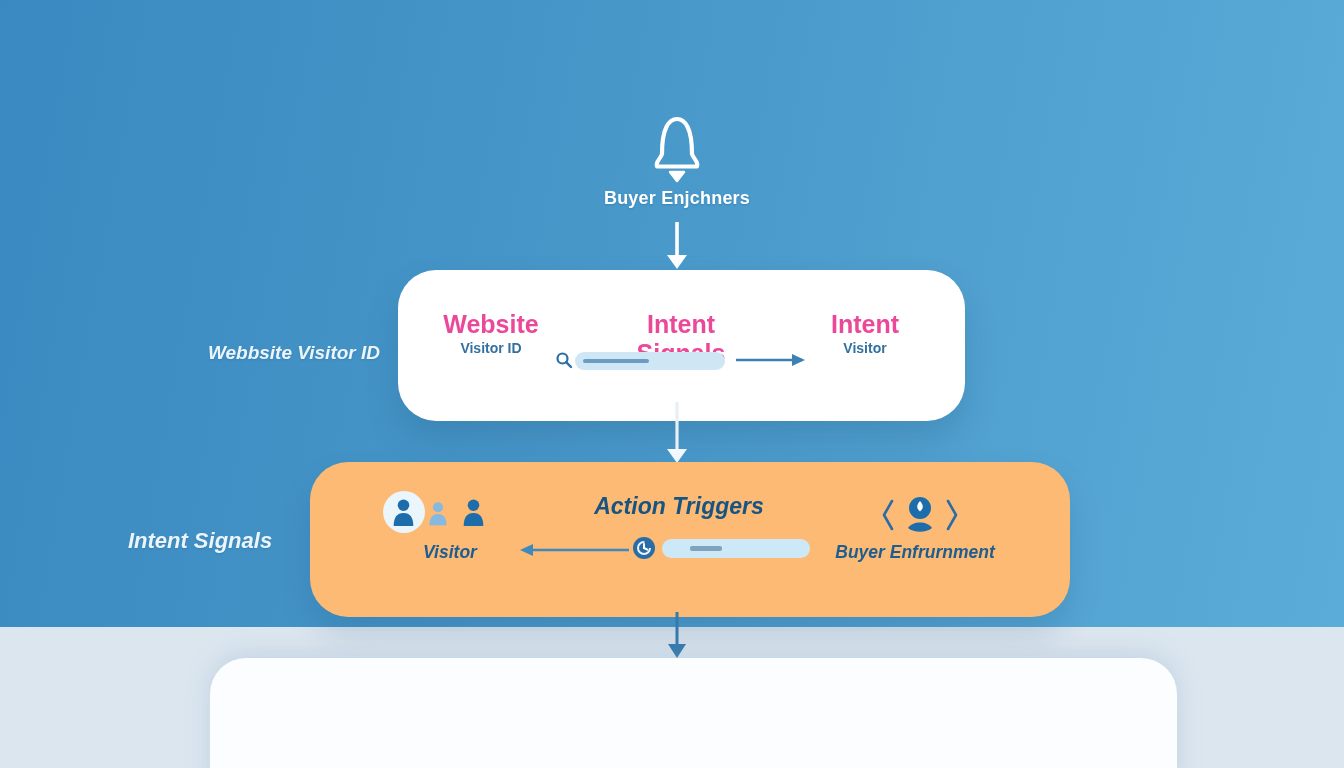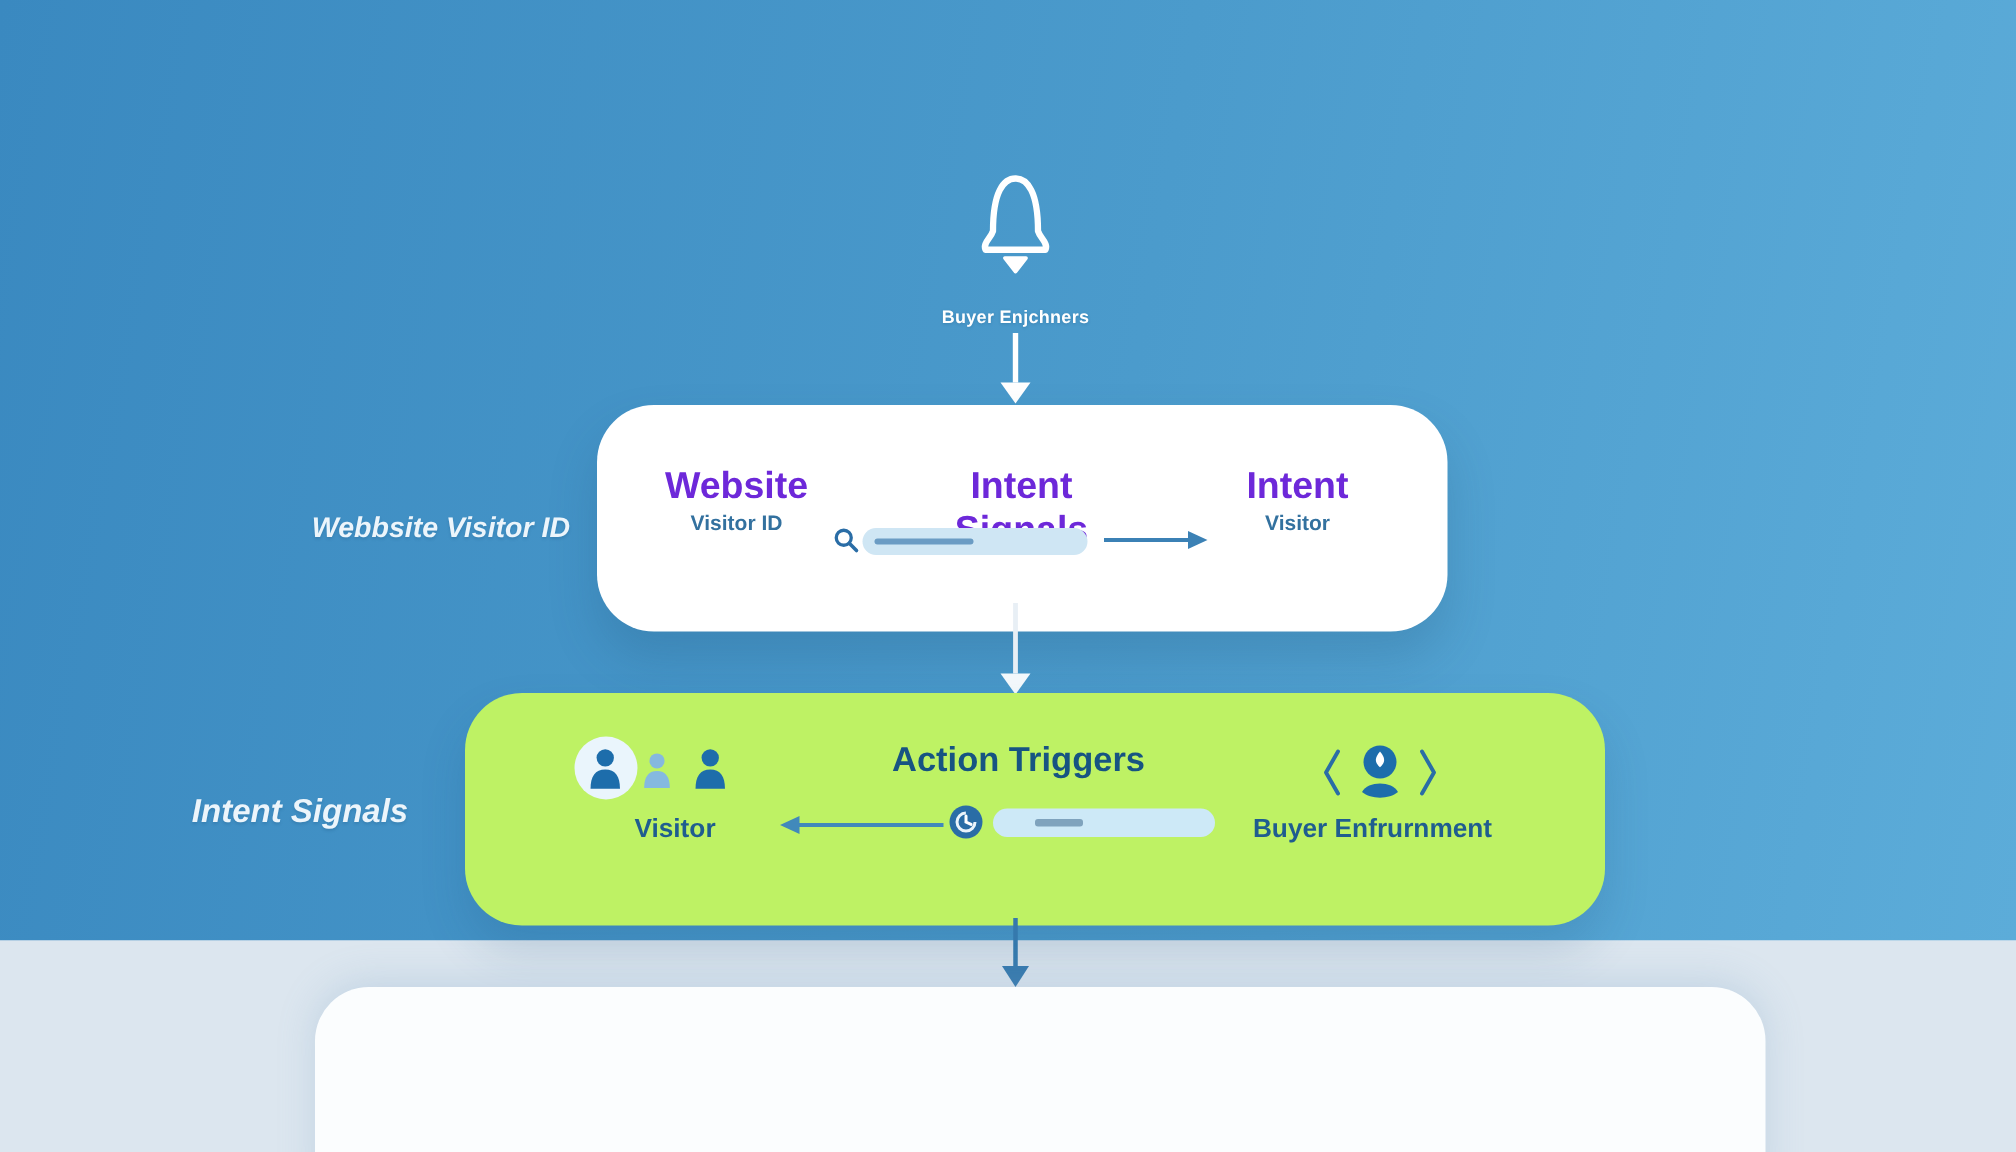--- a/index.html
+++ b/index.html
@@ -9,48 +9,48 @@
     background:#dce6ef;
   }
   .abs{position:absolute;}
   
   .bg-blue{left:0;top:0;width:1344px;height:627px;
     background:linear-gradient(100deg,#3a89c0 0%,#4b9bcc 55%,#5cacd9 100%);}
   .bg-bottom{left:0;top:627px;width:1344px;height:141px;background:#dce6ef;}
 
   
   .bell{left:645px;top:108px;width:64px;height:80px;}
-  .top-title{left:527px;top:204px;width:300px;text-align:center;
-    color:#ffffff;font-size:12px;font-weight:bold;letter-spacing:.2px;
+  .top-title{left:527px;top:188px;width:300px;text-align:center;
+    color:#ffffff;font-size:18px;font-weight:bold;letter-spacing:.2px;
     text-shadow:0 1px 2px rgba(20,70,110,.25);}
   .arrow-down-1{left:663px;top:220px;}
   .arrow-down-2{left:663px;top:400px;}
   .arrow-down-3{left:663px;top:610px;}
 
   
   .card1{left:398px;top:270px;width:567px;height:151px;background:#ffffff;
     border-radius:38px;box-shadow:0 18px 32px rgba(30,80,120,.22);}
-  .card1 .col-title{top:40px;font-size:25px;font-weight:bold;color:#6d28d9;text-align:center;}
+  .card1 .col-title{top:40px;font-size:25px;font-weight:bold;color:#ec4899;text-align:center;}
   .c1-t1{left:18px;width:150px;}
   .c1-t2{left:208px;width:150px;}
   .c1-t3{left:392px;width:150px;}
   .card1 .col-sub{top:70px;font-size:14px;color:#33719f;text-align:center;font-weight:600;}
   .search-icon{left:157px;top:81px;}
   .pill1{left:177px;top:82px;width:150px;height:18px;border-radius:9px;background:#cfe6f4;}
   .pill1-line{left:8px;top:7px;width:66px;height:4px;border-radius:2px;background:#6b9cc4;}
   .arrow-right{left:338px;top:83px;}
 
   
   .side-label{color:#ecf5fb;font-weight:bold;text-shadow:0 1px 2px rgba(20,70,110,.2);font-style:italic;}
   .label-visitor{left:160px;top:342px;width:220px;text-align:right;font-size:19px;}
   .label-intent{left:100px;top:528px;width:200px;text-align:center;font-size:22px;}
 
   
-  .card2{left:310px;top:462px;width:760px;height:155px;background:#bef264;
-    border-radius:38px;box-shadow:0 16px 30px rgba(30,80,120,.18);}
+  .card2{left:310px;top:462px;width:760px;height:155px;background:#fdba74;
+    border-radius:38px;box-shadow:0 16px 30px rgba(30,80,120,.18);font-style:italic;}
   .people{left:80px;top:34px;width:120px;height:36px;}
   .halo{left:-7px;top:-5px;width:42px;height:42px;border-radius:50%;background:#eaf5fc;}
   .person{position:absolute;top:2px;}
   .p1{left:0px;}
   .p2{left:36px;top:5px;}
   .p3{left:70px;}
   .ac-title{left:279px;top:31px;width:180px;text-align:center;
     font-size:23px;font-weight:bold;color:#175482;}
   .brackets{left:560px;top:30px;width:100px;height:46px;display:flex;align-items:center;justify-content:center;gap:4px;}
   .c2-sub{top:80px;font-size:17.5px;color:#1f5d8f;font-weight:600;text-align:center;}

